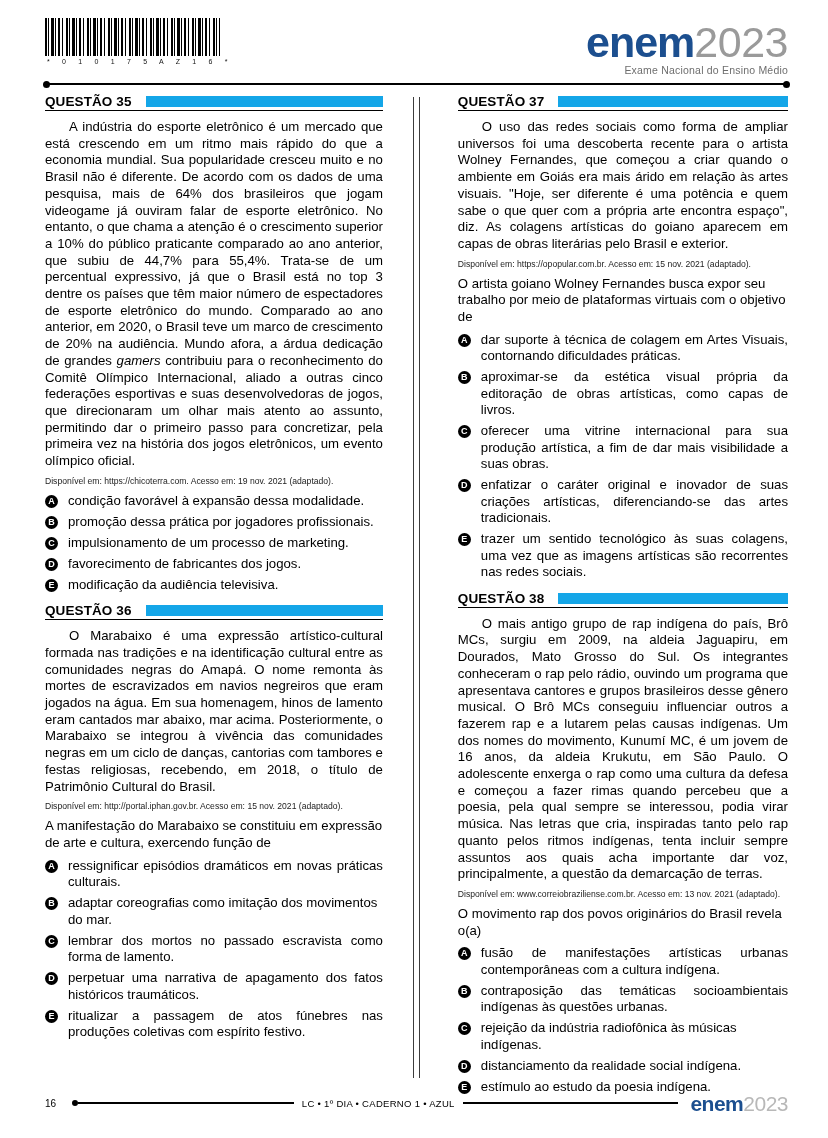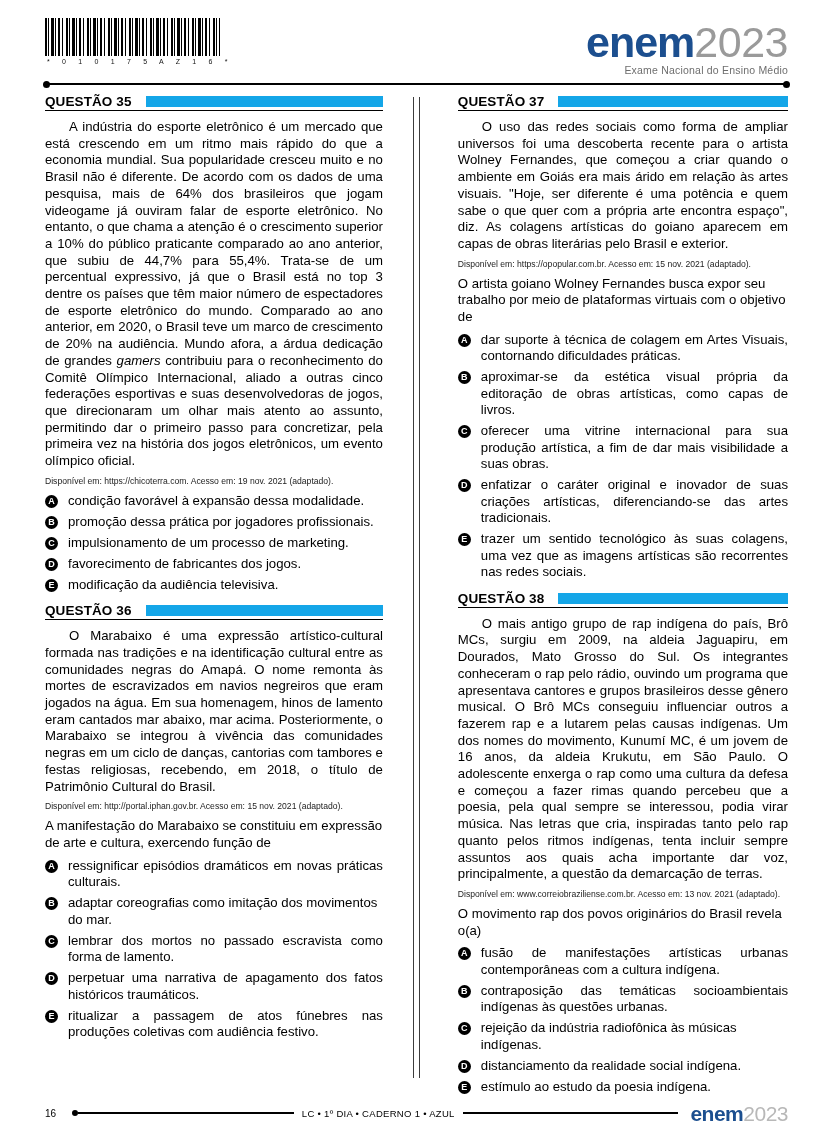--- a/index.html
+++ b/index.html
@@ -165,21 +165,21 @@
   .alt-text {
     font-size: 13.2px;
     line-height: 16.5px;
     flex: 1;
   }
   .alt-text.justify { text-align: justify; }
 
   
   .footer {
     position: absolute;
-    left: 45px; right: 40px; bottom: 12px;
+    left: 45px; right: 40px; bottom: 22px;
     height: 26px;
     display: flex;
     align-items: center;
   }
   .footer-page {
     font-size: 10px;
     margin-right: 16px;
   }
   .footer-line-wrap {
     flex: 1;
@@ -275,21 +275,21 @@
           <div class="alt">
             <span class="alt-mark">C</span>
             <span class="alt-text justify">lembrar dos mortos no passado escravista como forma de lamento.</span>
           </div>
           <div class="alt">
             <span class="alt-mark">D</span>
             <span class="alt-text justify">perpetuar uma narrativa de apagamento dos fatos históricos traumáticos.</span>
           </div>
           <div class="alt">
             <span class="alt-mark">E</span>
-            <span class="alt-text justify">ritualizar a passagem de atos fúnebres nas produções coletivas com audiência festivo.</span>
+            <span class="alt-text justify">ritualizar a passagem de atos fúnebres nas produções coletivas com espírito festivo.</span>
           </div>
         </div>
       </div>
     <div class="col-divider"></div>
     <div class="col col-right" id="col-right">
         <div class="q-head">
           <div class="q-label">QUESTÃO 37</div>
           <div class="q-bar"></div>
         </div>
         <p class="para">O uso das redes sociais como forma de ampliar universos foi uma descoberta recente para o artista Wolney Fernandes, que começou a criar quando o ambiente em Goiás era mais árido em relação às artes visuais. "Hoje, ser diferente é uma potência e quem sabe o que quer com a própria arte encontra espaço", diz. As colagens artísticas do goiano aparecem em capas de obras literárias pelo Brasil e exterior.</p>

